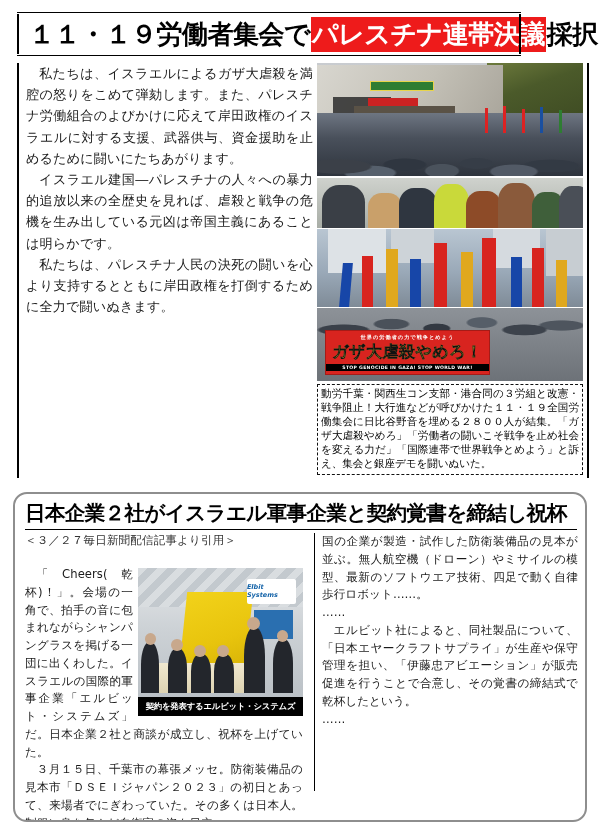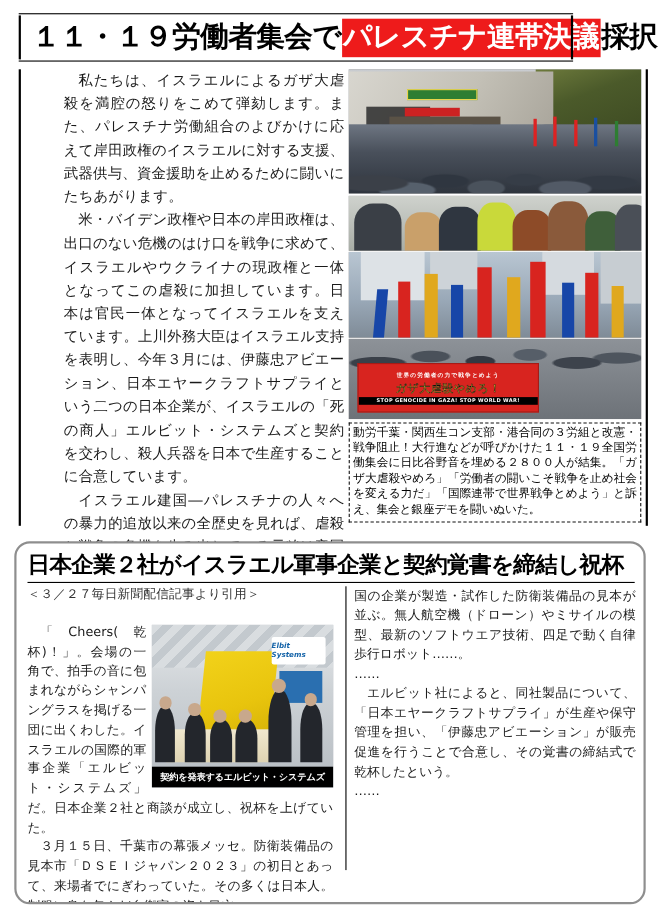--- a/index.html
+++ b/index.html
@@ -85,21 +85,20 @@
     padding-left: 7px;
   }
   .txt-col p {
     font-family: "DejaVu Sans", "Liberation Sans", sans-serif;
     font-size: 13.1px;
     line-height: 1.62;
     color: #1a1a1a;
     text-align: justify;
     text-indent: 1em;
     letter-spacing: 0.15px;
-    margin-left: 32px;
   }
 
   
   .photo-col {
     position: absolute;
     left: 300px;
     top: 0;
     width: 266px;
     height: 415px;
   }
@@ -168,21 +167,21 @@
         radial-gradient(ellipse at 78% 30%, #3d434c 0 7%, transparent 8%),
         radial-gradient(ellipse at 92% 24%, #4e555e 0 6%, transparent 7%);
   }
   .p4-ban {
       position:absolute; left:3%; top:30%; width:62%; height:62%;
       background:#d8241f; border:1px solid #a51b17;
       display:flex; flex-direction:column; justify-content:center; align-items:center;
       overflow:hidden;
   }
   .p4-l1 { font-size:5.2px; color:#fff; font-weight:bold; letter-spacing:1px; white-space:nowrap; }
-  .p4-l2 { font-size:10px; color:#f5e03a; font-weight:normal; letter-spacing:.5px;
+  .p4-l2 { font-size:16px; color:#f5e03a; font-weight:bold; letter-spacing:.5px;
            white-space:nowrap; -webkit-text-stroke:.4px #111; margin:1px 0; }
   .p4-l3 { font-size:4.6px; color:#fff; font-weight:bold; letter-spacing:.3px;
            white-space:nowrap; background:#000; width:100%; text-align:center; padding:1px 0;}
 
   
   .cap-box {
     margin-top: 3px;
     width: 266px;
     border: 1px dashed #111;
     padding: 2px 3px 3px 3px;
@@ -293,21 +292,20 @@
   <div class="top-article">
 
     <div class="headline-wrap">
       <div class="hl-text"><span>１１・１９労働者集会で</span><span class="hl-hilite">パレスチナ連帯決議</span><span>採択</span></div>
     </div>
 
     <div class="top-body">
 
       <div class="txt-col">
         <p>私たちは、イスラエルによるガザ大虐殺を満腔の怒りをこめて弾劾します。また、パレスチナ労働組合のよびかけに応えて岸田政権のイスラエルに対する支援、武器供与、資金援助を止めるために闘いにたちあがります。</p>
-        <p>米・バイデン政権や日本の岸田政権は、出口のない危機のはけ口を戦争に求めて、イスラエルやウクライナの現政権と一体となってこの虐殺に加担しています。日本は官民一体となってイスラエルを支えています。上川外務大臣はイスラエル支持を表明し、今年３月には、伊藤忠アビエーション、日本エヤークラフトサプライという二つの日本企業が、イスラエルの「死の商人」エルビット・システムズと契約を交わし、殺人兵器を日本で生産することに合意しています。</p>
         <p>イスラエル建国―パレスチナの人々への暴力的追放以来の全歴史を見れば、虐殺と戦争の危機を生み出している元凶は帝国主義にあることは明らかです。</p>
         <p>私たちは、パレスチナ人民の決死の闘いを心より支持するとともに岸田政権を打倒するために全力で闘いぬきます。</p>
       </div>
 
       <div class="photo-col">
 
         <div class="ph ph1">
           <div class="p1-sky"></div>
           <div class="p1-tree"></div>
           <div class="p1-bldg"></div>

